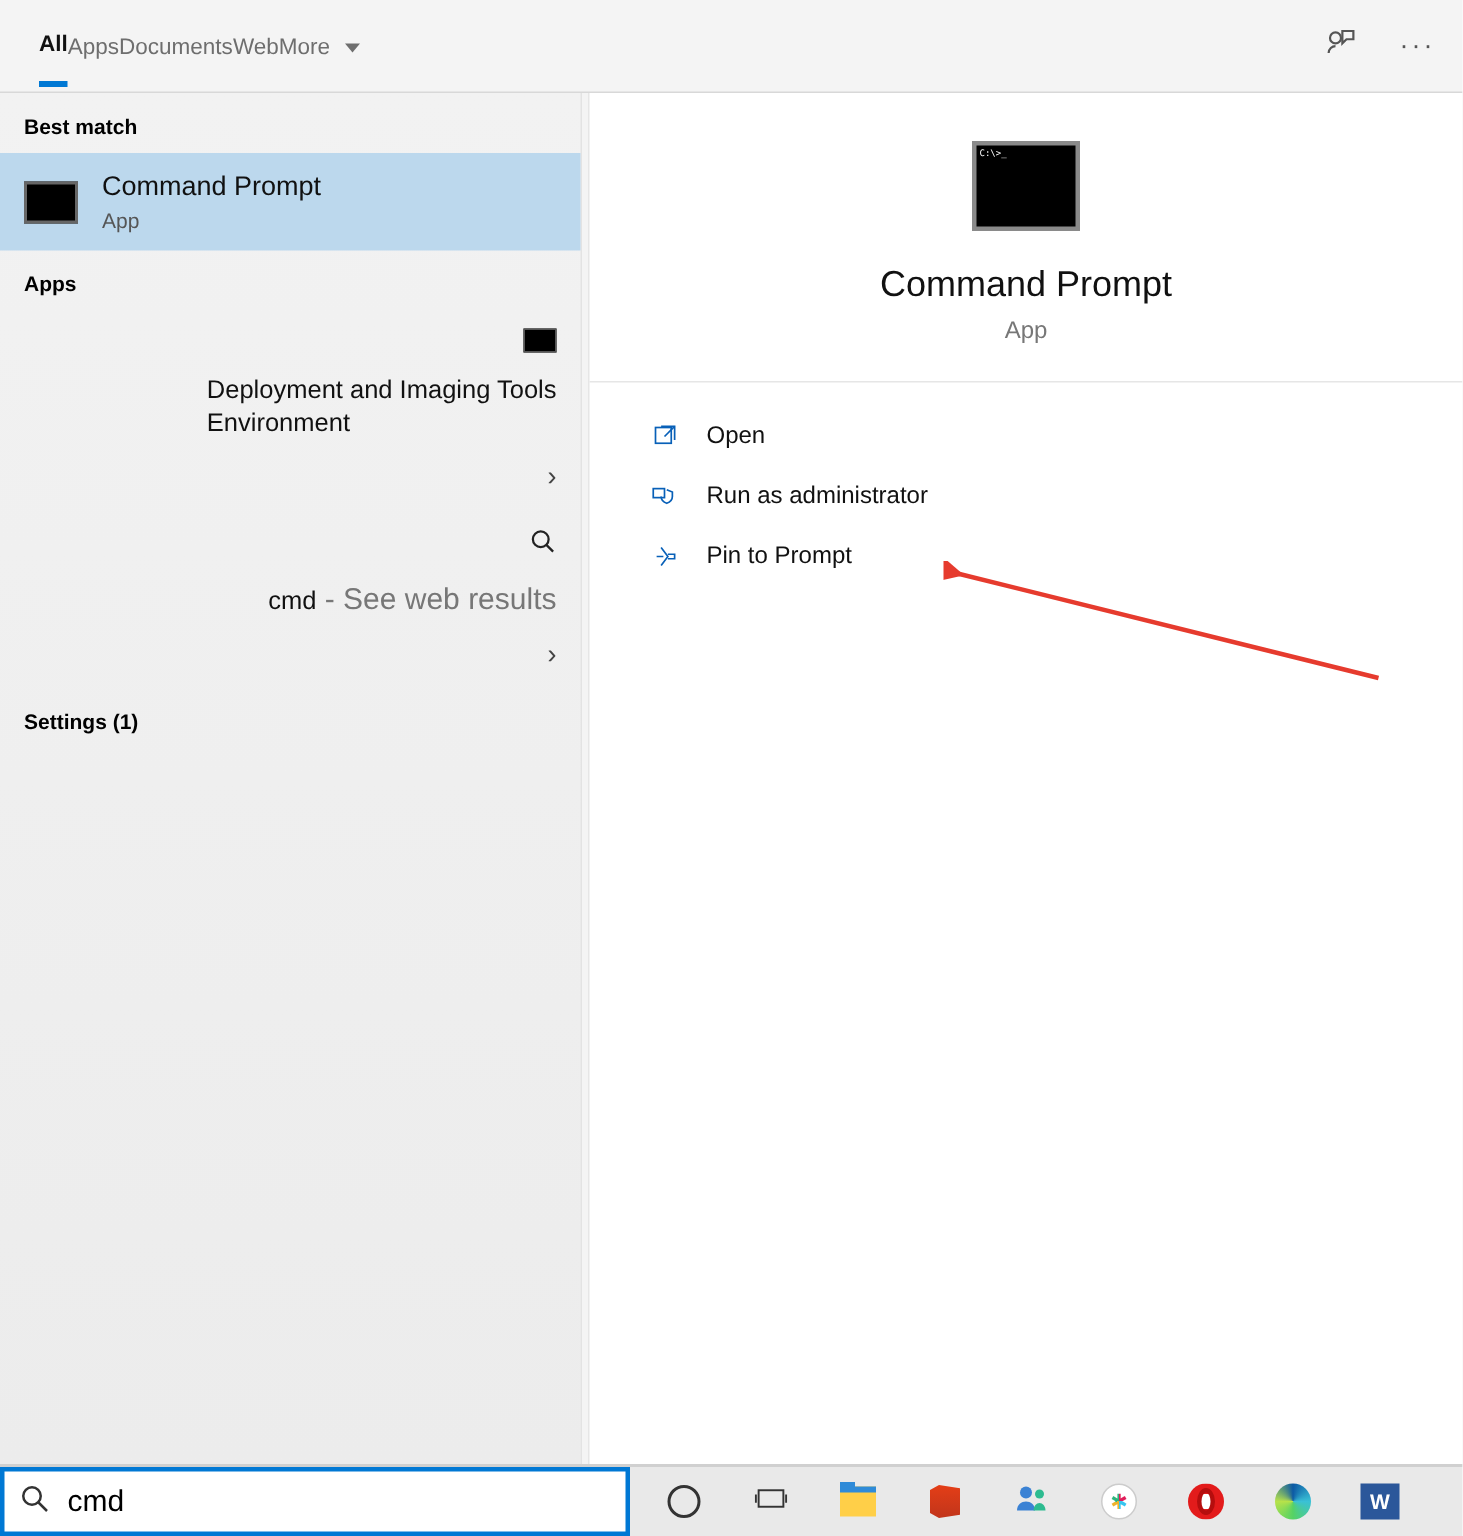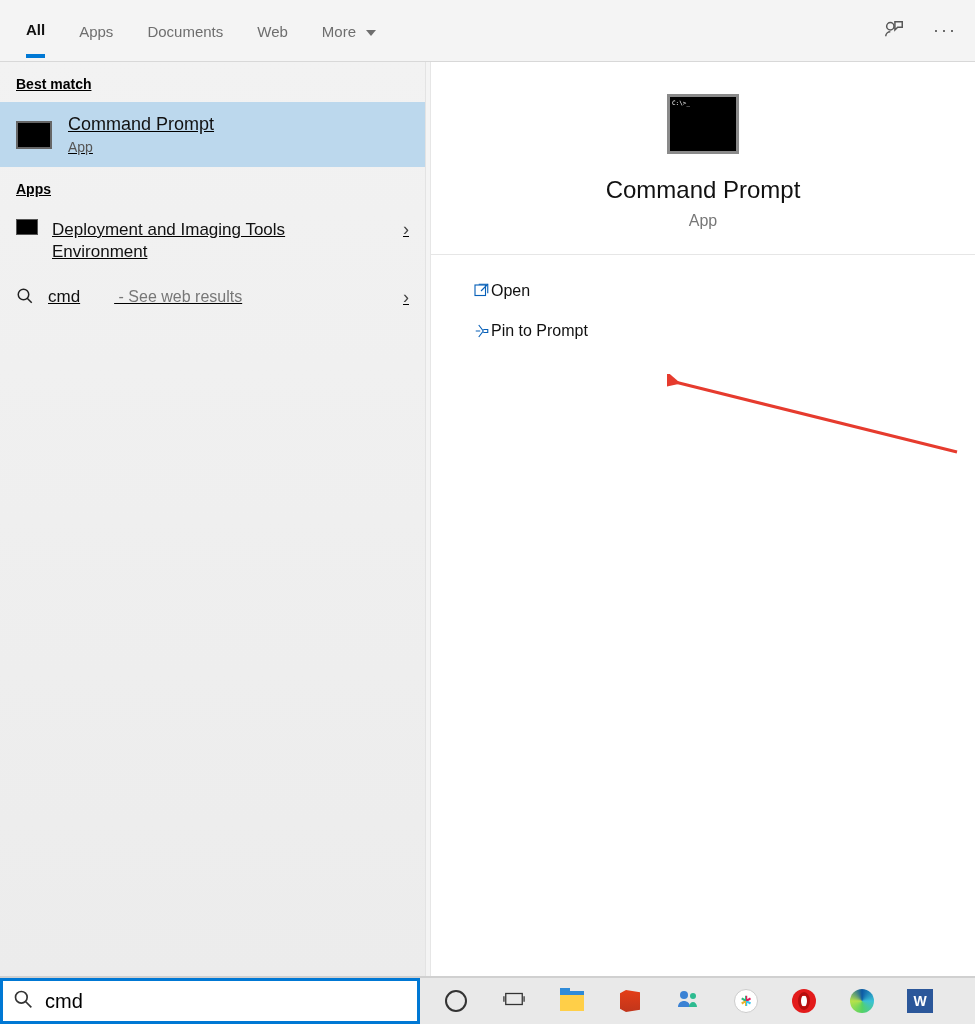--- a/index.html
+++ b/index.html
@@ -1,60 +1,60 @@
 <!DOCTYPE html>
 <html><head>
 <meta charset="utf-8">
 <style>
 * { box-sizing: border-box; margin: 0; padding: 0; font-family: "Segoe UI", sans-serif; }
 body { width: 975px; height: 1024px; background: #f4f4f4; position: relative; overflow: hidden; }
 
 
 .tabs-bar { height: 62px; display: flex; align-items: center; padding: 0 18px 0 26px; border-bottom: 1px solid #d8d8d8; }
-.tabs { display: flex; gap: 34px; align-items: center; }
+.tabs { display: flex; align-items: center; }
 .tab { font-size: 15px; color: #6e6e6e; cursor: pointer; padding: 18px 0 16px 0; }
 .tab.active { color: #111; font-weight: 600; border-bottom: 4px solid #0078d4; }
 .more-caret { display:inline-block; margin-left:6px; border-left:5px solid transparent; border-right:5px solid transparent; border-top:6px solid #6e6e6e; vertical-align: middle; }
 .tabs-right { margin-left: auto; display:flex; gap: 28px; align-items:center; color:#555; }
 .feedback-icon svg { width:22px; height:22px; }
 .ellipsis { font-size: 18px; letter-spacing: 2px; color:#555; }
 
 
 .main { display:flex; height: calc(100% - 62px - 48px); }
-.left-pane { width: 426px; background: linear-gradient(#f2f2f2,#ececec); border-right:1px solid #e3e3e3;text-decoration:underline; }
+.left-pane { width: 388px; background: linear-gradient(#f2f2f2,#ececec); border-right:1px solid #e3e3e3; }
 .right-pane { flex:1; background:#fff; position:relative; border-left:1px solid #e6e6e6; margin-left:4px;}
 .section-heading { font-size:14px; font-weight:600; padding: 14px 16px 10px 16px; color:#000; }
 
 
 .best-match { background:#bcd8ed; display:flex; align-items:center; padding: 12px 16px; gap: 16px; }
 .cmd-thumb { width:36px; height:28px; background:#000; border:2px solid #666; position:relative; }
 .cmd-thumb.small::after { content:""; }
 .bm-title { font-size:18px; color:#111; }
 .bm-sub { font-size:14px; color:#555; margin-top:4px; }
 
 
-.list-row { display:flex; align-items:flex-start; padding: 12px 16px; gap: 14px; cursor:pointer; }
+.list-row { display:flex; align-items:flex-end; padding: 12px 16px; gap: 14px; cursor:pointer;flex-direction:column; }
 .list-row .chev { margin-left:auto; color:#444; font-size:18px; }
 .dep-thumb { width:22px; height:16px; background:#000; border:1px solid #555; }
 .row-title { font-size:17px; color:#111; line-height:1.3; }
 
 
 .web-icon { font-size:18px; color:#222; }
 .web-text { font-size:17px; color:#111; }
-.web-sub { color:#777; font-size:16px;padding-left:34px; }
+.web-sub { color:#777; font-size:20px; }
 
 
 .preview-hero { text-align:center; padding: 32px 0 24px 0; border-bottom:1px solid #e6e6e6; }
 .cmd-big { width:72px; height:60px; background:#000; border:3px solid #8a8a8a; margin: 0 auto 22px auto; position:relative; }
 .cmd-big::before { content:"C:\\>_"; color:#fff; font-size:6px; position:absolute; top:2px; left:2px; font-family:monospace; }
 .preview-title { font-size:24px; color:#111; font-weight:400; }
 .preview-sub { font-size:16px; color:#777; margin-top:8px; }
 
 .actions { padding: 16px 20px 16px 40px; }
-.action { display:flex; align-items:center; padding: 10px 0; cursor:pointer; color:#111; font-size:16px; }
+.action { display:flex; align-items:center; gap: 18px; padding: 10px 0; cursor:pointer; color:#111; font-size:16px; }
 .aicon { width:20px; height:20px; color:#0860b8; display:flex; align-items:center; justify-content:center; }
 .aicon svg { width:18px; height:18px; stroke:#0860b8; fill:none; stroke-width:1.5; }
 
 
 .arrow-annot { position:absolute; top: 312px; left: 236px; pointer-events:none; }
 .arrow-annot svg { width: 300px; height: 90px; }
 
 
 .taskbar { position:absolute; left:0; right:0; bottom:0; height:48px; background:#e9e9e9; border-top:2px solid #d0d0d0; display:flex; align-items:stretch; }
 .search-box { width: 420px; border:3px solid #0078d4; background:#fff; display:flex; align-items:center; padding: 0 10px; gap:12px; }
@@ -128,20 +128,21 @@
             <circle cx="10" cy="10" r="7"></circle>
             <line x1="15" y1="15" x2="21" y2="21"></line>
           </svg>
       </span>
       <div class="web-text">
         <span>cmd</span><span class="web-sub"> - See web results</span>
       </div>
       <span class="chev">›</span>
     </div>
 
+    <div class="section-heading">Settings (1)</div>
   </div>
 
   <div class="right-pane">
     <div class="preview-hero">
       <div class="cmd-big"></div>
       <div class="preview-title">Command Prompt</div>
       <div class="preview-sub">App</div>
     </div>
     <div class="actions">
       <div class="action">
@@ -150,20 +151,29 @@
               <rect x="4" y="4" width="14" height="14"></rect>
               <path d="M9 3h12v12"></path>
               <path d="M21 3l-9 9"></path>
             </svg>
           </span>
         <span>Open</span>
       </div>
       <div class="action">
         <span class="aicon">
             <svg viewBox="0 0 24 24">
+              <rect x="2" y="5" width="10" height="8"></rect>
+              <path d="M14 6l5 2v4c0 3-2 5-5 6-3-1-5-3-5-6"></path>
+            </svg>
+          </span>
+        <span>Run as administrator</span>
+      </div>
+      <div class="action">
+        <span class="aicon">
+            <svg viewBox="0 0 24 24">
               <path d="M5 12h6M9 4l6 8-6 8"></path>
               <path d="M15 10h6v4h-6"></path>
             </svg>
           </span>
         <span>Pin to Prompt</span>
       </div>
     </div>
 
     <div class="arrow-annot">
       <svg viewBox="0 0 300 90">

